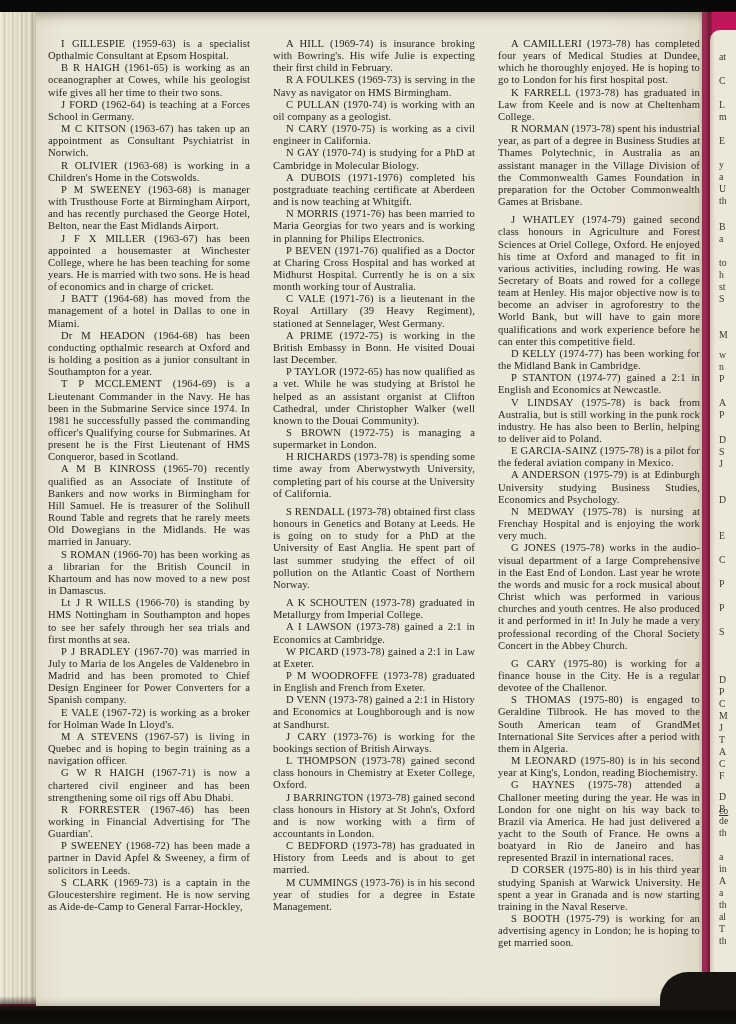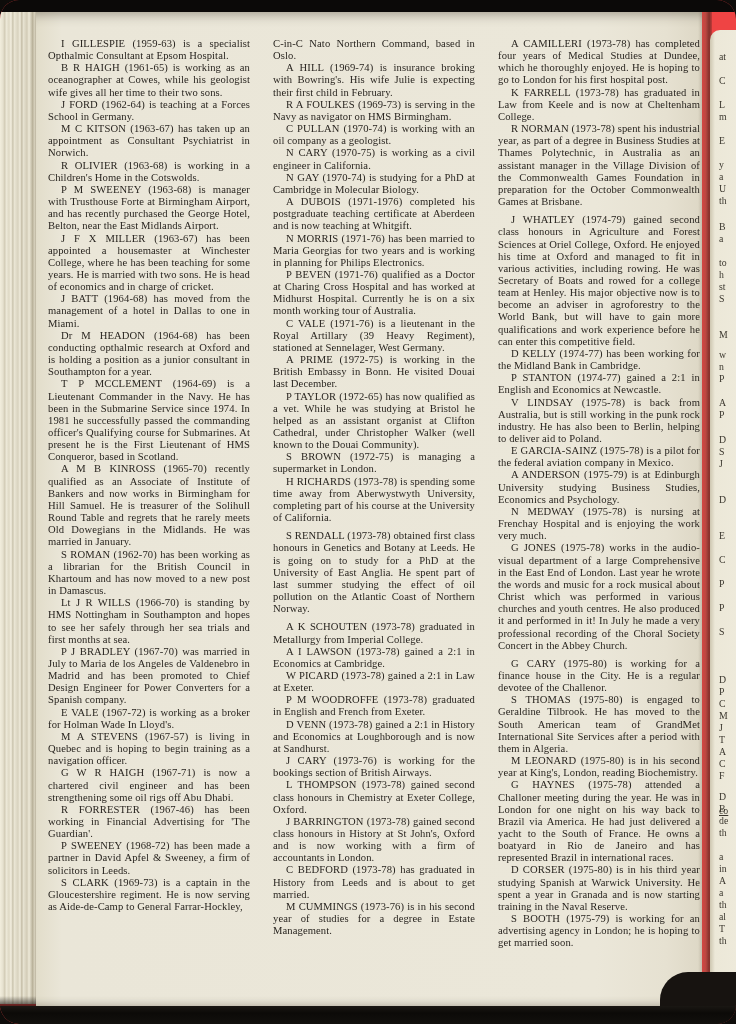--- a/index.html
+++ b/index.html
@@ -1,17 +1,17 @@
 <!DOCTYPE html>
 <html><head>
 <meta charset="utf-8">
 <style>
   html,body{margin:0;padding:0;background:#0e0c0a;}
   #photo{position:relative;width:736px;height:1024px;overflow:hidden;
-         background:#ef4444;font-family:"Liberation Serif","DejaVu Serif",serif;border-radius:19px;}
+         background:#be185d;font-family:"Liberation Serif","DejaVu Serif",serif;}
   
   .band-top{position:absolute;left:0;top:0;width:736px;height:12px;background:#0b0908;}
   .band-bottom{position:absolute;left:0;top:1006px;width:736px;height:18px;
        background:linear-gradient(180deg,#1a1713 0,#0c0a08 7px,#12100d 100%);}
   .cover-corner{position:absolute;left:660px;top:972px;width:90px;height:60px;
        background:#171310;border-radius:28px 0 0 0;}
   
   .page-edges{position:absolute;left:0;top:12px;width:38px;height:992px;
        background:repeating-linear-gradient(90deg,
          #f2eedd 0px,#e6e1cf 3px,#cfc8b2 5px,#efebdb 6px,
@@ -55,32 +55,31 @@
           <p class="para ind">B R HAIGH (1961-65) is working as an oceanographer at Cowes, while his geologist wife gives all her time to their two sons.</p>
           <p class="para ind">J FORD (1962-64) is teaching at a Forces School in Germany.</p>
           <p class="para ind">M C KITSON (1963-67) has taken up an appointment as Consultant Psychiatrist in Norwich.</p>
           <p class="para ind">R OLIVIER (1963-68) is working in a Children's Home in the Cotswolds.</p>
           <p class="para ind">P M SWEENEY (1963-68) is manager with Trusthouse Forte at Birmingham Airport, and has recently purchased the George Hotel, Belton, near the East Midlands Airport.</p>
           <p class="para ind">J F X MILLER (1963-67) has been appointed a housemaster at Winchester College, where he has been teaching for some years. He is married with two sons. He is head of economics and in charge of cricket.</p>
           <p class="para ind">J BATT (1964-68) has moved from the management of a hotel in Dallas to one in Miami.</p>
           <p class="para ind">Dr M HEADON (1964-68) has been conducting opthalmic research at Oxford and is holding a position as a junior consultant in Southampton for a year.</p>
           <p class="para ind">T P MCCLEMENT (1964-69) is a Lieutenant Commander in the Navy. He has been in the Submarine Service since 1974. In 1981 he successfully passed the commanding officer's Qualifying course for Submarines. At present he is the First Lieutenant of HMS Conqueror, based in Scotland.</p>
           <p class="para ind">A M B KINROSS (1965-70) recently qualified as an Associate of Institute of Bankers and now works in Birmingham for Hill Samuel. He is treasurer of the Solihull Round Table and regrets that he rarely meets Old Dowegians in the Midlands. He was married in January.</p>
-          <p class="para ind">S ROMAN (1962-70) has been working as a librarian for the British Council in Khartoum and has now moved to a new post in Damascus.</p>
+          <p class="para ind">S ROMAN (1966-70) has been working as a librarian for the British Council in Khartoum and has now moved to a new post in Damascus.</p>
           <p class="para ind">Lt J R WILLS (1966-70) is standing by HMS Nottingham in Southampton and hopes to see her safely through her sea trials and first months at sea.</p>
           <p class="para ind">P J BRADLEY (1967-70) was married in July to Maria de los Angeles de Valdenebro in Madrid and has been promoted to Chief Design Engineer for Power Converters for a Spanish company.</p>
           <p class="para ind">E VALE (1967-72) is working as a broker for Holman Wade In Lloyd's.</p>
           <p class="para ind">M A STEVENS (1967-57) is living in Quebec and is hoping to begin training as a navigation officer.</p>
           <p class="para ind">G W R HAIGH (1967-71) is now a chartered civil engineer and has been strengthening some oil rigs off Abu Dhabi.</p>
           <p class="para ind">R FORRESTER (1967-46) has been working in Financial Advertising for 'The Guardian'.</p>
           <p class="para ind">P SWEENEY (1968-72) has been made a partner in David Apfel &amp; Sweeney, a firm of solicitors in Leeds.</p>
           <p class="para ind">S CLARK (1969-73) is a captain in the Gloucestershire regiment. He is now serving as Aide-de-Camp to General Farrar-Hockley,</p>
         </div>
       <div class="col">
-          <p class="para">C-in-C Nato Northern Command, based in Oslo.</p>
           <p class="para ind">A HILL (1969-74) is insurance broking with Bowring's. His wife Julie is expecting their first child in February.</p>
           <p class="para ind">R A FOULKES (1969-73) is serving in the Navy as navigator on HMS Birmingham.</p>
           <p class="para ind">C PULLAN (1970-74) is working with an oil company as a geologist.</p>
           <p class="para ind">N CARY (1970-75) is working as a civil engineer in California.</p>
           <p class="para ind">N GAY (1970-74) is studying for a PhD at Cambridge in Molecular Biology.</p>
           <p class="para ind">A DUBOIS (1971-1976) completed his postgraduate teaching certificate at Aberdeen and is now teaching at Whitgift.</p>
           <p class="para ind">N MORRIS (1971-76) has been married to Maria Georgias for two years and is working in planning for Philips Electronics.</p>
           <p class="para ind">P BEVEN (1971-76) qualified as a Doctor at Charing Cross Hospital and has worked at Midhurst Hospital. Currently he is on a six month working tour of Australia.</p>
           <p class="para ind">C VALE (1971-76) is a lieutenant in the Royal Artillary (39 Heavy Regiment), stationed at Sennelager, West Germany.</p>
           <p class="para ind">A PRIME (1972-75) is working in the British Embassy in Bonn. He visited Douai last December.</p>

